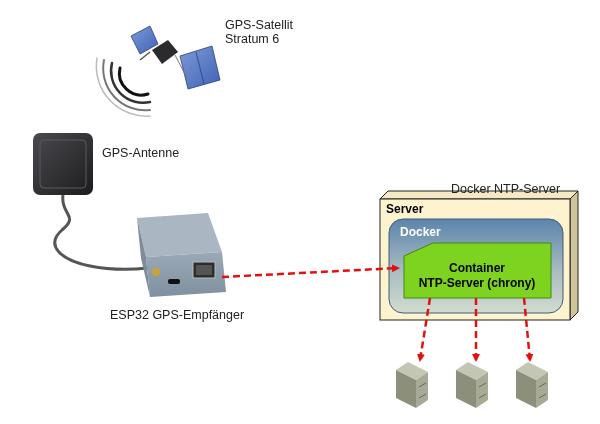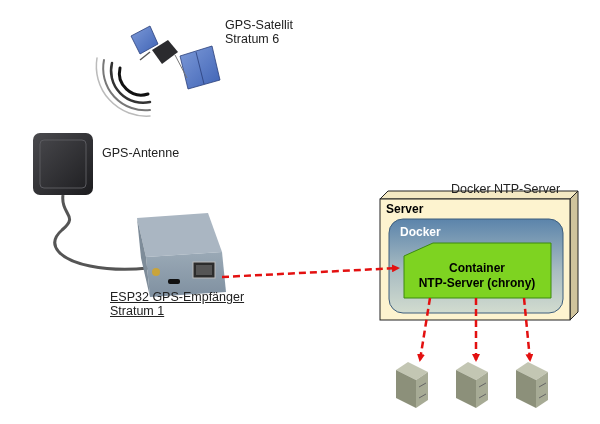--- a/index.html
+++ b/index.html
@@ -110,20 +110,19 @@
   </g>
 </svg>
 
 <div class="lbl" style="left:225px; top:18px;">
   <div>GPS-Satellit</div>
   <div>Stratum 6</div>
 </div>
 
 <div class="lbl" style="left:102px; top:146px;">GPS-Antenne</div>
 
-<div class="lbl" style="left:110px; top:290px;text-decoration:underline;">
+<div class="lbl" style="left:110px; top:308px;">
   <div>ESP32 GPS-Empfänger</div>
-  <div>Stratum 1</div>
 </div>
 
 <div class="lbl" style="left:451px; top:154px;margin-top:28px;">
   <div>Docker NTP-Server</div>
 </div>
 
 </body></html>

